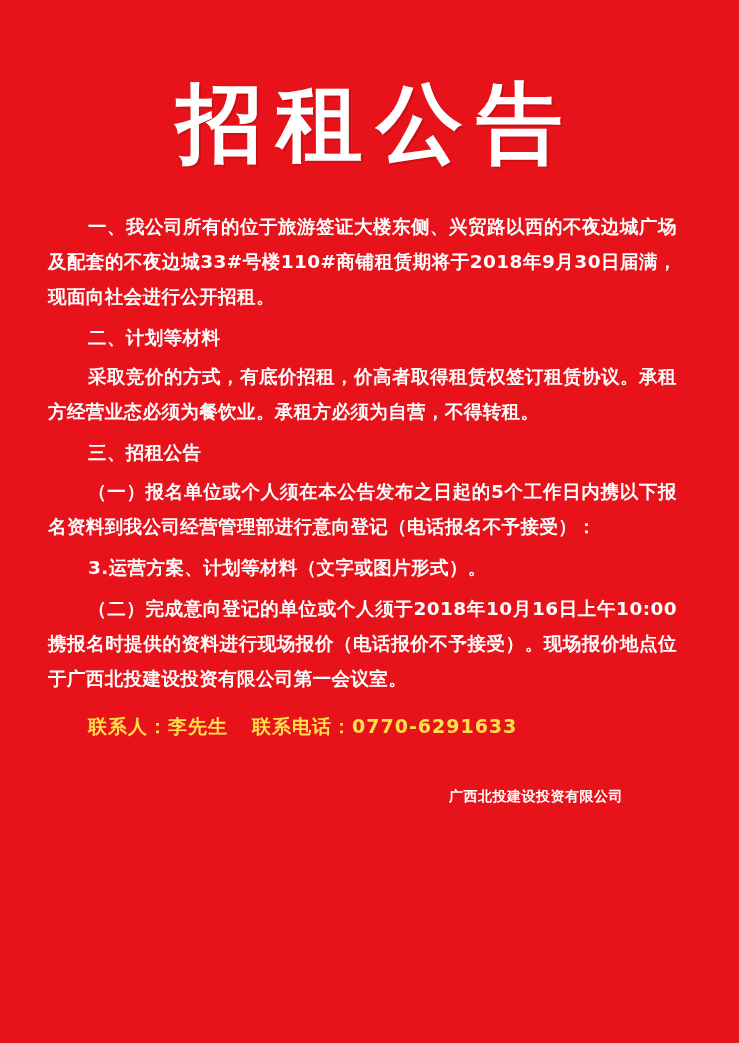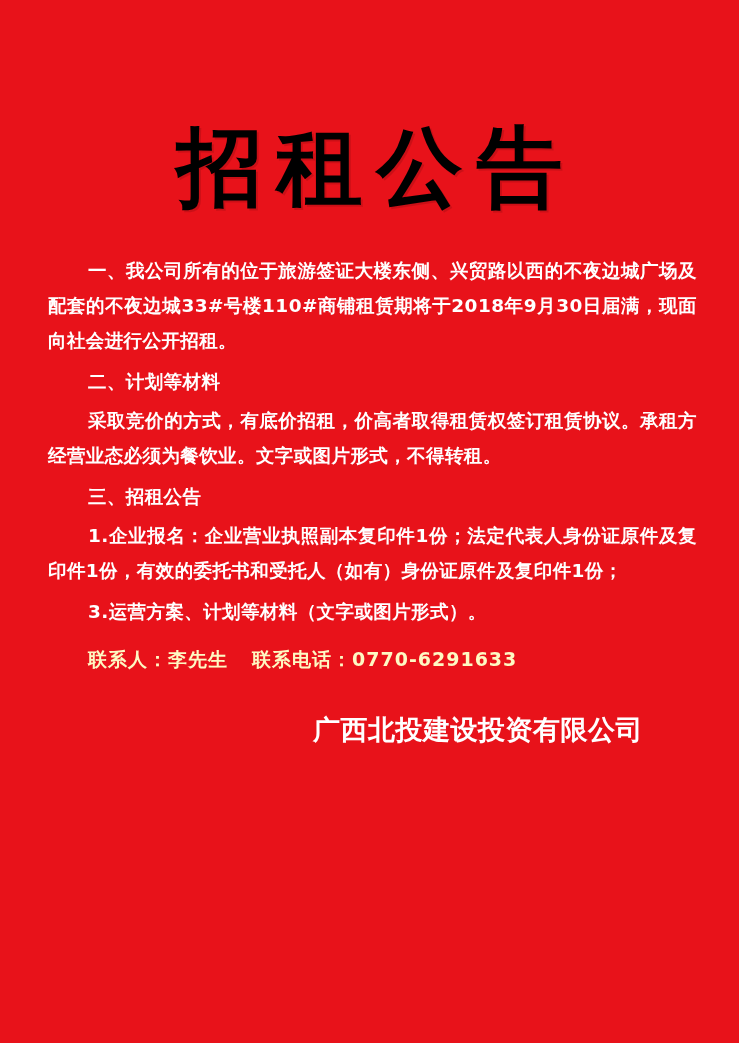--- a/index.html
+++ b/index.html
@@ -15,91 +15,91 @@
   .poster {
     position: relative;
     width: 739px;
     height: 1043px;
     background: #e8121a;
     box-sizing: border-box;
     overflow: hidden;
   }
   .title {
     text-align: center;
-    color: #000000;
+    color: #ffffff;
     font-family: "DejaVu Serif", "Liberation Serif", serif;
     font-weight: bold;
     font-size: 86px;
     letter-spacing: 14px;
     padding-top: 76px;
     line-height: 1.1;
     text-indent: 14px;
     text-shadow: 2px 2px 0 rgba(0,0,0,0.12);
-    margin-top: 44px;
   }
   .body-wrap {
-    padding: 38px 42px 0 48px;
+    padding: 38px 62px 0 48px;
   }
   p.para {
     color: #ffffff;
     font-family: "DejaVu Sans", "Liberation Sans", sans-serif;
     font-weight: bold;
     font-size: 18.5px;
     line-height: 35px;
     margin: 0 0 6px 0;
     text-align: justify;
     text-justify: inter-ideograph;
     letter-spacing: 0.4px;
   }
   p.indent {
     text-indent: 40px;
   }
   p.tight {
     margin-bottom: 4px;
   }
   .contact {
-    color: #fef9c3;
+    color: #fde047;
     font-family: "DejaVu Sans", "Liberation Sans", sans-serif;
     font-weight: bold;
     font-size: 19px;
     line-height: 36px;
     margin: 12px 0 0 0;
     text-indent: 40px;
     letter-spacing: 1px;
   }
   .contact .gap {
     display: inline-block;
     width: 24px;
   }
   .signature {
     margin-top: 36px;
     padding-right: 54px;
     text-align: right;
     color: #ffffff;
     font-family: "DejaVu Sans", "Liberation Sans", sans-serif;
     font-weight: bold;
-    font-size: 27px;
+    font-size: 14px;
     line-height: 33px;
     letter-spacing: 0.5px;
   }
 </style>
 </head>
 <body>
 
 <div class="poster">
 
   <div class="title">招租公告</div>
 
   <div class="body-wrap">
     <p class="para indent">一、我公司所有的位于旅游签证大楼东侧、兴贸路以西的不夜边城广场及配套的不夜边城33#号楼110#商铺租赁期将于2018年9月30日届满，现面向社会进行公开招租。</p>
     <p class="para indent tight">二、计划等材料</p>
-    <p class="para indent">采取竞价的方式，有底价招租，价高者取得租赁权签订租赁协议。承租方经营业态必须为餐饮业。文字或图片形式，不得转租。</p>
+    <p class="para indent">采取竞价的方式，有底价招租，价高者取得租赁权签订租赁协议。承租方经营业态必须为餐饮业。承租方必须为自营，不得转租。</p>
     <p class="para indent tight">三、招租公告</p>
-    <p class="para indent">1.企业报名：企业营业执照副本复印件1份；法定代表人身份证原件及复印件1份，有效的委托书和受托人（如有）身份证原件及复印件1份；</p>
+    <p class="para indent">（一）报名单位或个人须在本公告发布之日起的5个工作日内携以下报名资料到我公司经营管理部进行意向登记（电话报名不予接受）：</p>
     <p class="para indent">3.运营方案、计划等材料（文字或图片形式）。</p>
+    <p class="para indent">（二）完成意向登记的单位或个人须于2018年10月16日上午10:00携报名时提供的资料进行现场报价（电话报价不予接受）。现场报价地点位于广西北投建设投资有限公司第一会议室。</p>
 
     <p class="contact">
       <span>联系人：</span><span>李先生</span><span class="gap"></span><span>联系电话：</span><span>0770-6291633</span>
     </p>
 
     <div class="signature">
       <div>广西北投建设投资有限公司</div>
     </div>
   </div>
 

